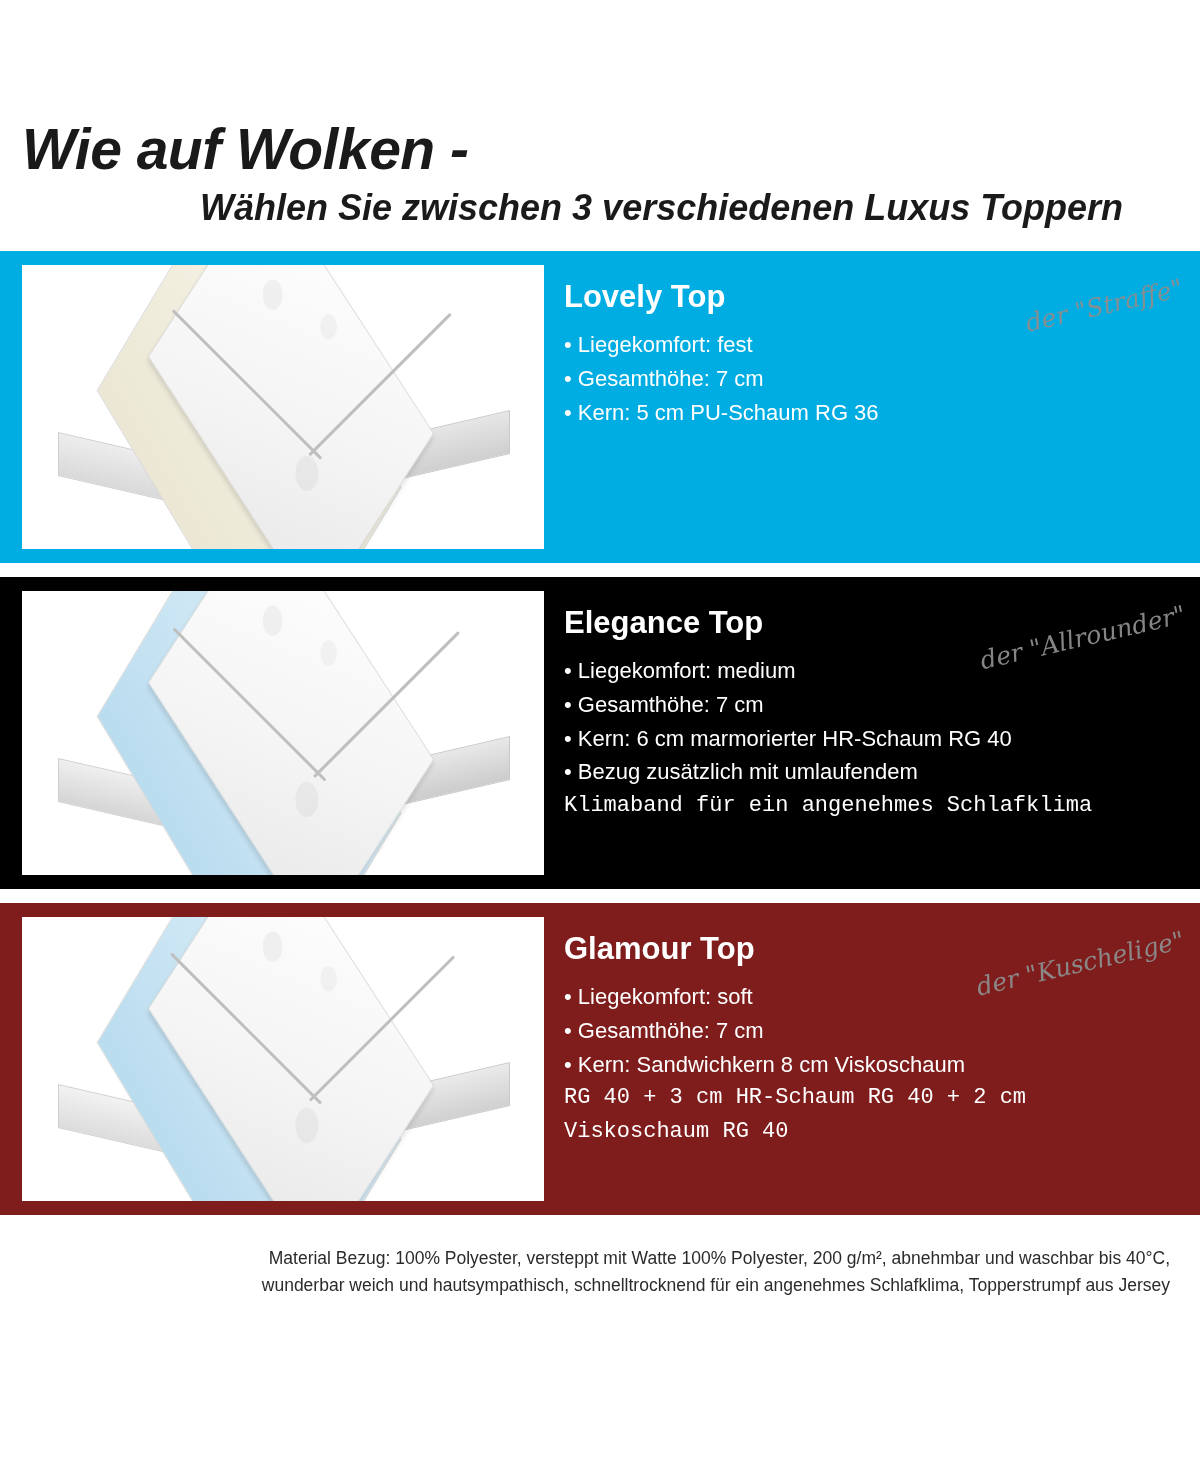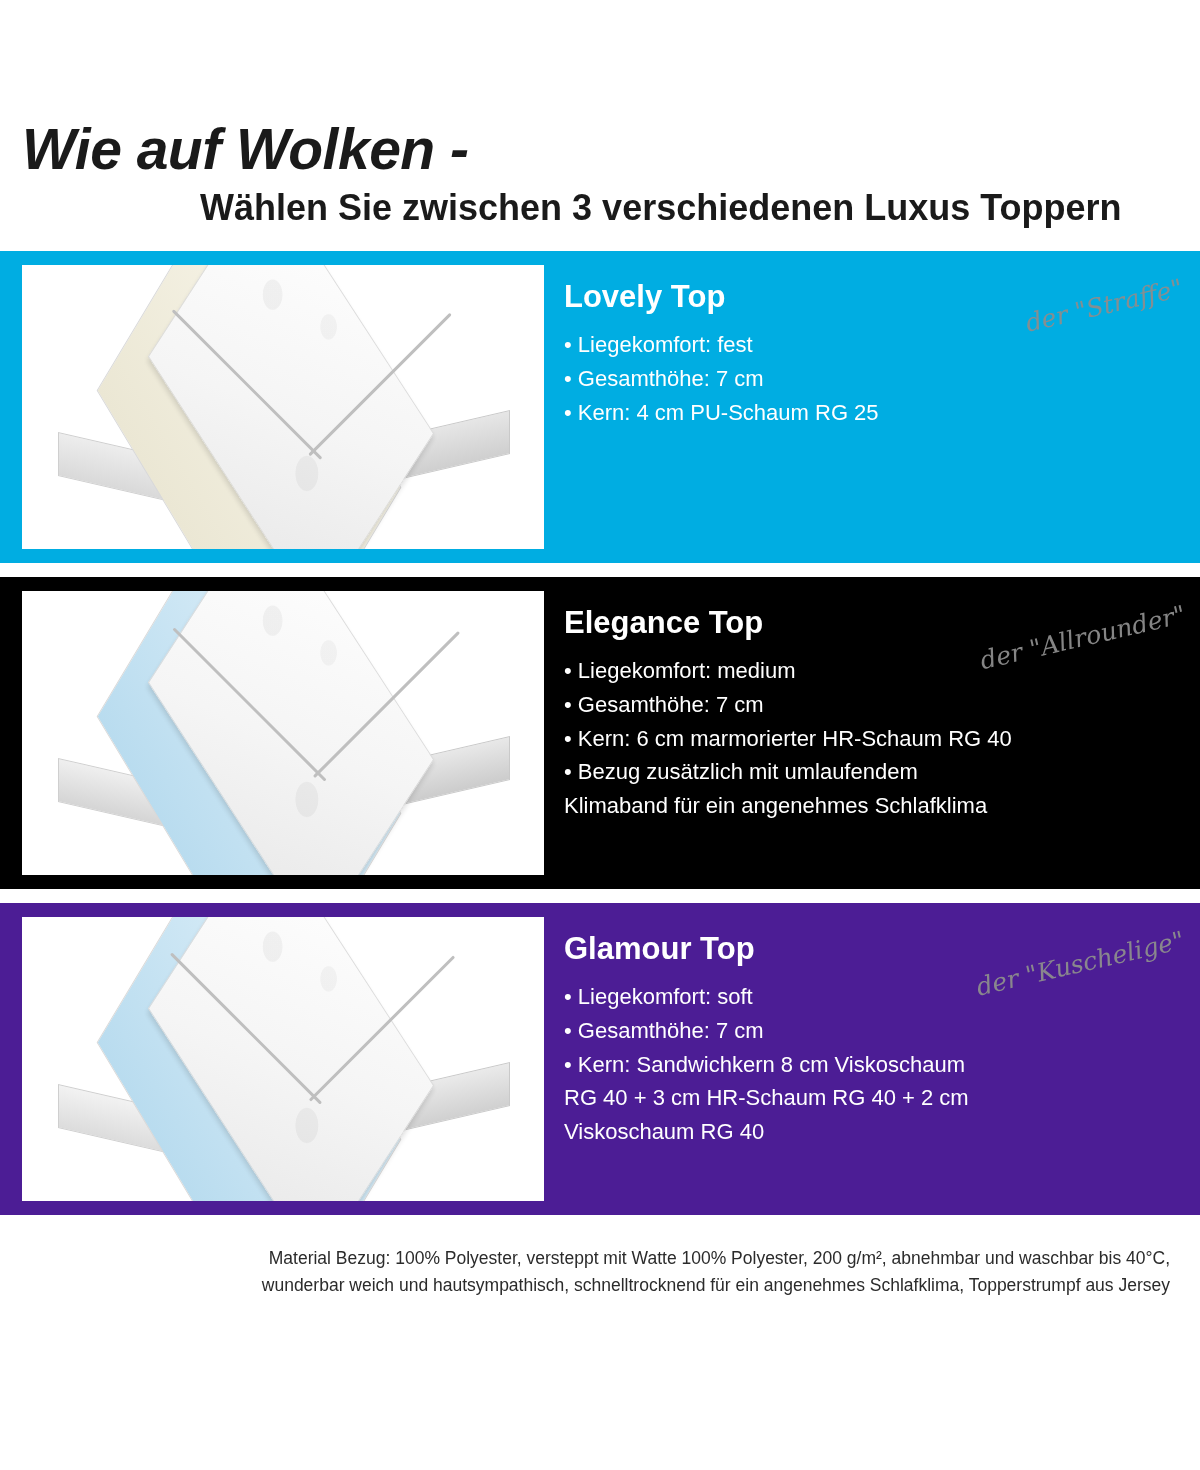--- a/index.html
+++ b/index.html
@@ -29,20 +29,21 @@
     font-weight: bold;
     font-style: italic;
     color: #1a1a1a;
     letter-spacing: -0.5px;
     line-height: 1.05;
     white-space: nowrap;
   }
   .header-line2 {
     font-size: 36px;
     font-weight: bold;
+    font-style: italic;
     color: #1a1a1a;
     line-height: 1.1;
     margin-top: 8px;
     margin-left: 178px;
     white-space: nowrap;
   }
 
   
   .cards {
     margin-top: 14px;
@@ -81,20 +82,21 @@
     padding: 0;
   }
   .bullets li {
     font-size: 22px;
     line-height: 1.44;
     color: #ffffff;
     margin-bottom: 2px;
   }
   .bullets li.cont {
     margin-left: 0;
+    font-family: Liberation Mono, monospace;
   }
 
   .stamp {
     position: absolute;
     right: 16px;
     top: 40px;
     font-family: "DejaVu Serif", serif;
     font-style: italic;
     font-size: 25px;
     color: #8d8d8d;
@@ -197,21 +199,21 @@
             </div>
           <div class="zip" style="left:120px; top:118px; width:210px; transform:rotate(45deg);"></div>
           <div class="zip" style="left:258px; top:118px; width:200px; transform:rotate(-45deg);"></div>
         </div>
       </div>
       <div class="card-body">
         <div class="card-title">Lovely Top</div>
         <ul class="bullets">
           <li>• Liegekomfort: fest</li>
           <li>• Gesamthöhe: 7 cm</li>
-          <li>• Kern: 4 cm PU-Schaum RG 25</li>
+          <li>• Kern: 5 cm PU-Schaum RG 36</li>
         </ul>
         <div class="stamp">der "Straffe"</div>
       </div>
     </div>
 
     <div class="card card2" style="background:#000000;">
       <div class="card-photo">
         <div class="mat">
           <div class="slab-front" style="background:linear-gradient(180deg,#efefef,#d5d5d5);"></div>
           <div class="slab-right" style="background:linear-gradient(180deg,#e8e8e8,#cccccc);"></div>
@@ -229,21 +231,21 @@
           <li>• Liegekomfort: medium</li>
           <li>• Gesamthöhe: 7 cm</li>
           <li>• Kern: 6 cm marmorierter HR-Schaum RG 40</li>
           <li>• Bezug zusätzlich mit umlaufendem</li>
           <li class="cont">Klimaband für ein angenehmes Schlafklima</li>
         </ul>
         <div class="stamp">der "Allrounder"</div>
       </div>
     </div>
 
-    <div class="card card3" style="background:#4c1d95;">
+    <div class="card card3" style="background:#7f1d1d;">
       <div class="card-photo">
         <div class="mat">
           <div class="slab-front" style="background:linear-gradient(180deg,#f2f2f2,#dcdcdc);"></div>
           <div class="slab-right" style="background:linear-gradient(180deg,#eaeaea,#d0d0d0);"></div>
           <div class="slab-top core-blue" style="background:linear-gradient(180deg,#dff0f9,#c3e2f1);"></div>
           <div class="cover-flap">
               <div class="quilt"></div>
             </div>
           <div class="zip" style="left:118px; top:110px; width:212px; transform:rotate(45deg);"></div>
           <div class="zip" style="left:258px; top:110px; width:204px; transform:rotate(-45deg);"></div>

